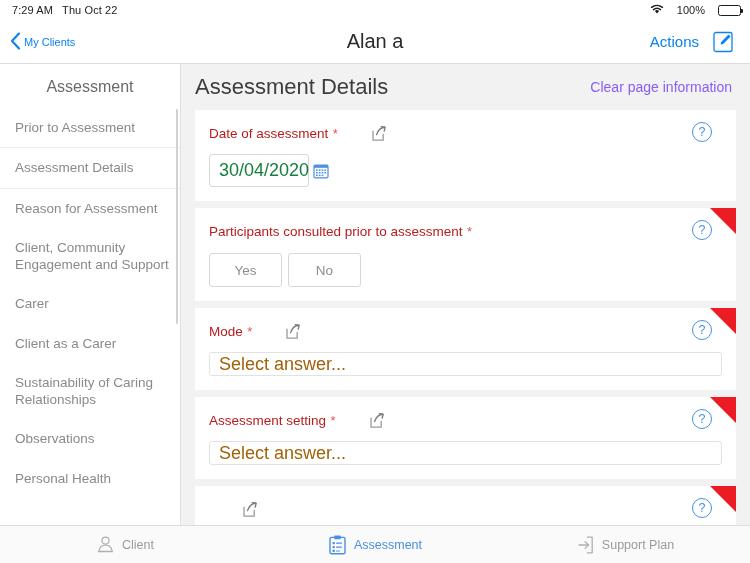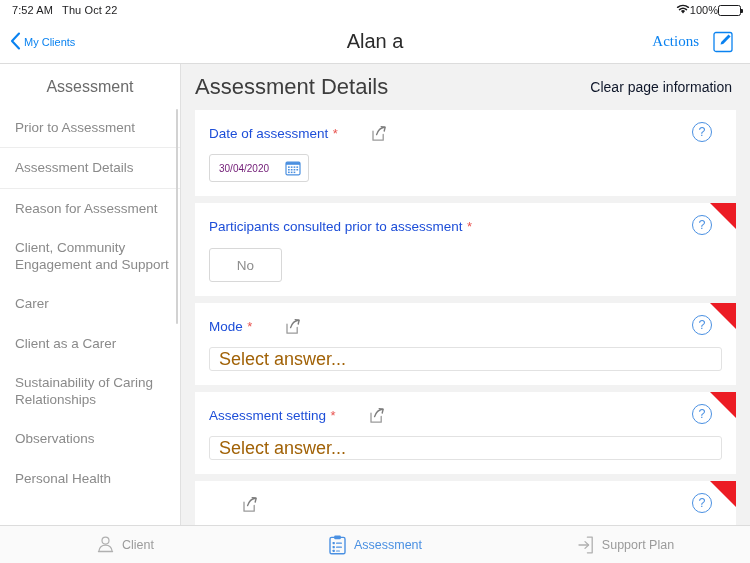--- a/index.html
+++ b/index.html
@@ -19,21 +19,21 @@
     display: flex; align-items: center;
     padding: 0 10px 0 12px;
     font-size: 11px; color: #1c1c1e;
     position: relative;
   }
   .sb-left { display: flex; align-items: center; gap: 9px; }
   .sb-time { font-weight: 400; letter-spacing: .1px; }
   .sb-date { font-weight: 400; letter-spacing: .1px; }
   .sb-right {
     position: absolute; right: 9px; top: 0; height: 20px;
-    display: flex; align-items: center; gap: 0;
+    display: flex; align-items: center; gap: 13px;
   }
   .sb-pct { font-size: 11px; }
   .wifi-ico { display: block; }
   .batt {
     width: 23px; height: 11px; border: 1px solid #1c1c1e;
     border-radius: 2.5px; position: relative; padding: 1px;
   }
   .batt-fill { width: 100%; height: 100%; background: #1c1c1e; border-radius: 1px; }
   .batt:after {
     content: ""; position: absolute; right: -3px; top: 3.5px;
@@ -49,21 +49,21 @@
   .nav-back {
     display: flex; align-items: center; gap: 3px;
     padding-left: 10px; color: #0a82f0; font-size: 11px; cursor: pointer;
   }
   .nav-title {
     position: absolute; left: 0; right: 0; text-align: center;
     font-size: 20px; color: #2b2b2b; font-weight: 400; pointer-events: none;
   }
   .nav-right {
     margin-left: auto; display: flex; align-items: center;
-    gap: 14px; padding-right: 16px; font-family: Liberation Serif, serif;
+    gap: 14px; padding-right: 16px;
   }
   .nav-actions { color: #0a82f0; font-size: 15px; cursor: pointer; }
   .nav-compose { cursor: pointer; display: flex; }
 
   
   .split { display: flex; height: 499px; }
 
   
   .sidebar {
     width: 181px; background: #ffffff; position: relative;
@@ -85,30 +85,30 @@
     width: 2.5px; height: 215px; background: #d2d2d2; border-radius: 2px;
   }
 
   
   .content { flex: 1; background: #f2f2f2; position: relative; overflow: hidden; }
   .content-head {
     height: 46px; display: flex; align-items: center;
     padding: 0 18px 0 14px; background: #f2f2f2;
   }
   .page-title { font-size: 22px; color: #3d3d3d; font-weight: 400; }
-  .clear-link { margin-left: auto; color: #0f172a; font-size: 14px; cursor: pointer; }
+  .clear-link { margin-left: auto; color: #8b5cf6; font-size: 14px; cursor: pointer; }
 
   .cards { padding: 0 14px 0 14px; }
   .card {
     background: #ffffff; position: relative;
     margin-bottom: 7px; padding: 14px 14px 14px 14px;
     overflow: hidden;
   }
   .card-hdr { display: flex; align-items: flex-start; }
-  .q-label { font-size: 13.5px; color: #1d4ed8; }
+  .q-label { font-size: 13.5px; color: #b91c1c; }
   .req { color: #e8534f; font-size: 13px; }
   .share-ico { margin-left: 32px; margin-top: 1px; cursor: pointer; display: flex; }
   .help-btn {
     position: absolute; right: 24px; top: 12px;
     width: 20px; height: 20px; border-radius: 50%;
     border: 1.4px solid #4a90e2; color: #4a90e2;
     font-size: 12.5px; display: flex; align-items: center;
     justify-content: center; cursor: pointer; background: #fff; z-index: 2;
   }
   .corner-flag {
@@ -118,21 +118,21 @@
     border-left: 26px solid transparent;
     z-index: 1;
   }
 
   
   .date-box {
     margin-top: 12px; display: inline-flex; align-items: center;
     border: 1px solid #d8d8d8; border-radius: 3px; background: #fff;
     padding: 5px 7px 5px 9px; cursor: text; width: 100px;
   }
-  .date-val { font-size: 10px; color: #701a75; flex: 1; }
+  .date-val { font-size: 18px; color: #15803d; flex: 1; }
   .cal-ico { cursor: pointer; display: flex; margin-left: 4px; }
 
   
   .choices { margin-top: 13px; display: flex; gap: 6px; }
   .choice {
     width: 73px; height: 34px; border: 1px solid #d8d8d8; border-radius: 3px;
     background: #fff; color: #8d8d8d; font-size: 13.5px;
     display: flex; align-items: center; justify-content: center; cursor: pointer;
     font-family: "Liberation Sans", sans-serif;
   }
@@ -170,21 +170,21 @@
   .tab.active { color: #4a90e2; }
   .tab-ico { display: flex; align-items: center; }
 </style>
 </head>
 <body>
 
 <div id="app">
 
   <div class="statusbar">
     <div class="sb-left">
-      <span class="sb-time">7:52 AM</span>
+      <span class="sb-time">7:29 AM</span>
       <span class="sb-date">Thu Oct 22</span>
     </div>
     <div class="sb-right">
       <span class="wifi-ico">
         <svg width="14" height="11" viewBox="0 0 14 11">
           <path d="M7 9.6 L9.1 6.9 A3.4 3.4 0 0 0 4.9 6.9 Z" fill="#1c1c1e"></path>
           <path d="M1.6 3.3 A8.6 8.6 0 0 1 12.4 3.3" stroke="#1c1c1e" stroke-width="1.5" fill="none" stroke-linecap="round"></path>
           <path d="M3.5 5.6 A5.6 5.6 0 0 1 10.5 5.6" stroke="#1c1c1e" stroke-width="1.5" fill="none" stroke-linecap="round"></path>
         </svg>
       </span>
@@ -269,20 +269,21 @@
                 </svg>
               </span>
             </div></div>
           <div class="card">
             <div class="corner-flag"></div>
             <div class="help-btn">?</div>
             <div class="card-hdr">
               <div><span class="q-label">Participants consulted prior to assessment</span> <span class="req">*</span></div>
             </div>
             <div class="choices">
+              <div class="choice">Yes</div>
               <div class="choice">No</div>
             </div>
           </div>
           <div class="card">
             <div class="corner-flag"></div>
             <div class="help-btn">?</div>
             <div class="card-hdr">
               <div><span class="q-label">Mode</span> <span class="req">*</span></div>
               <span class="share-ico">
                 <svg width="17" height="17" viewBox="0 0 17 17">

